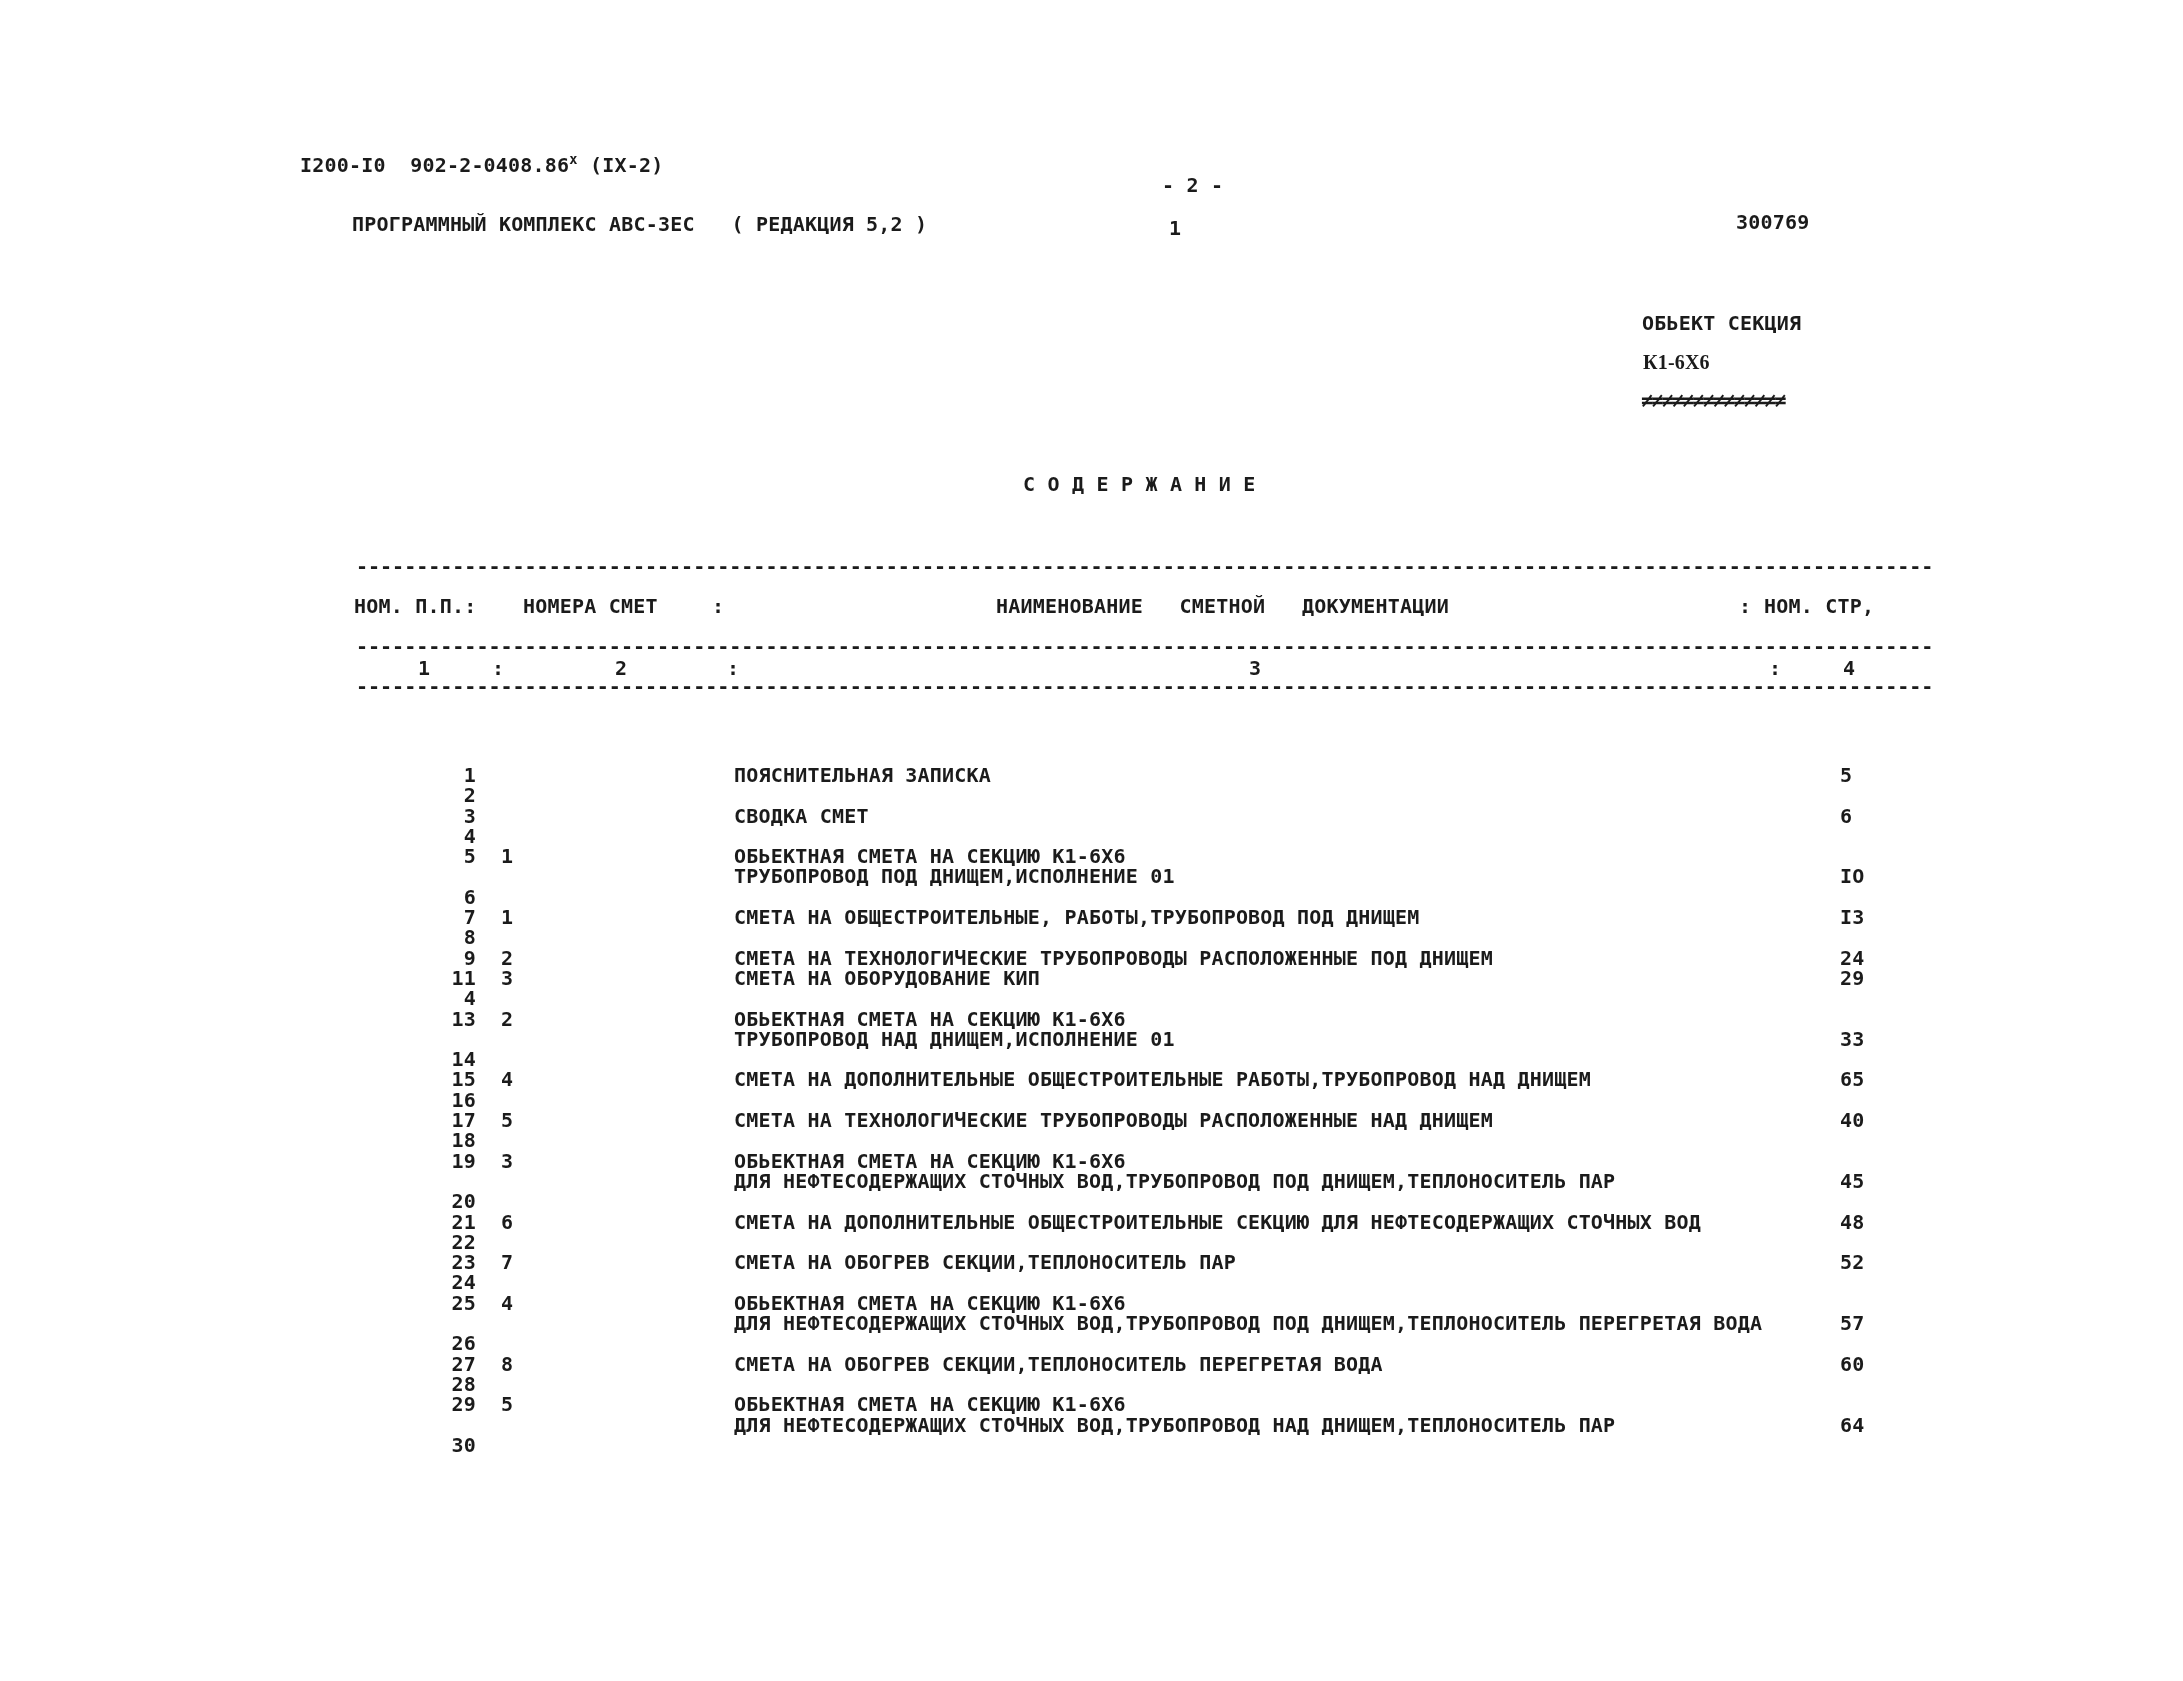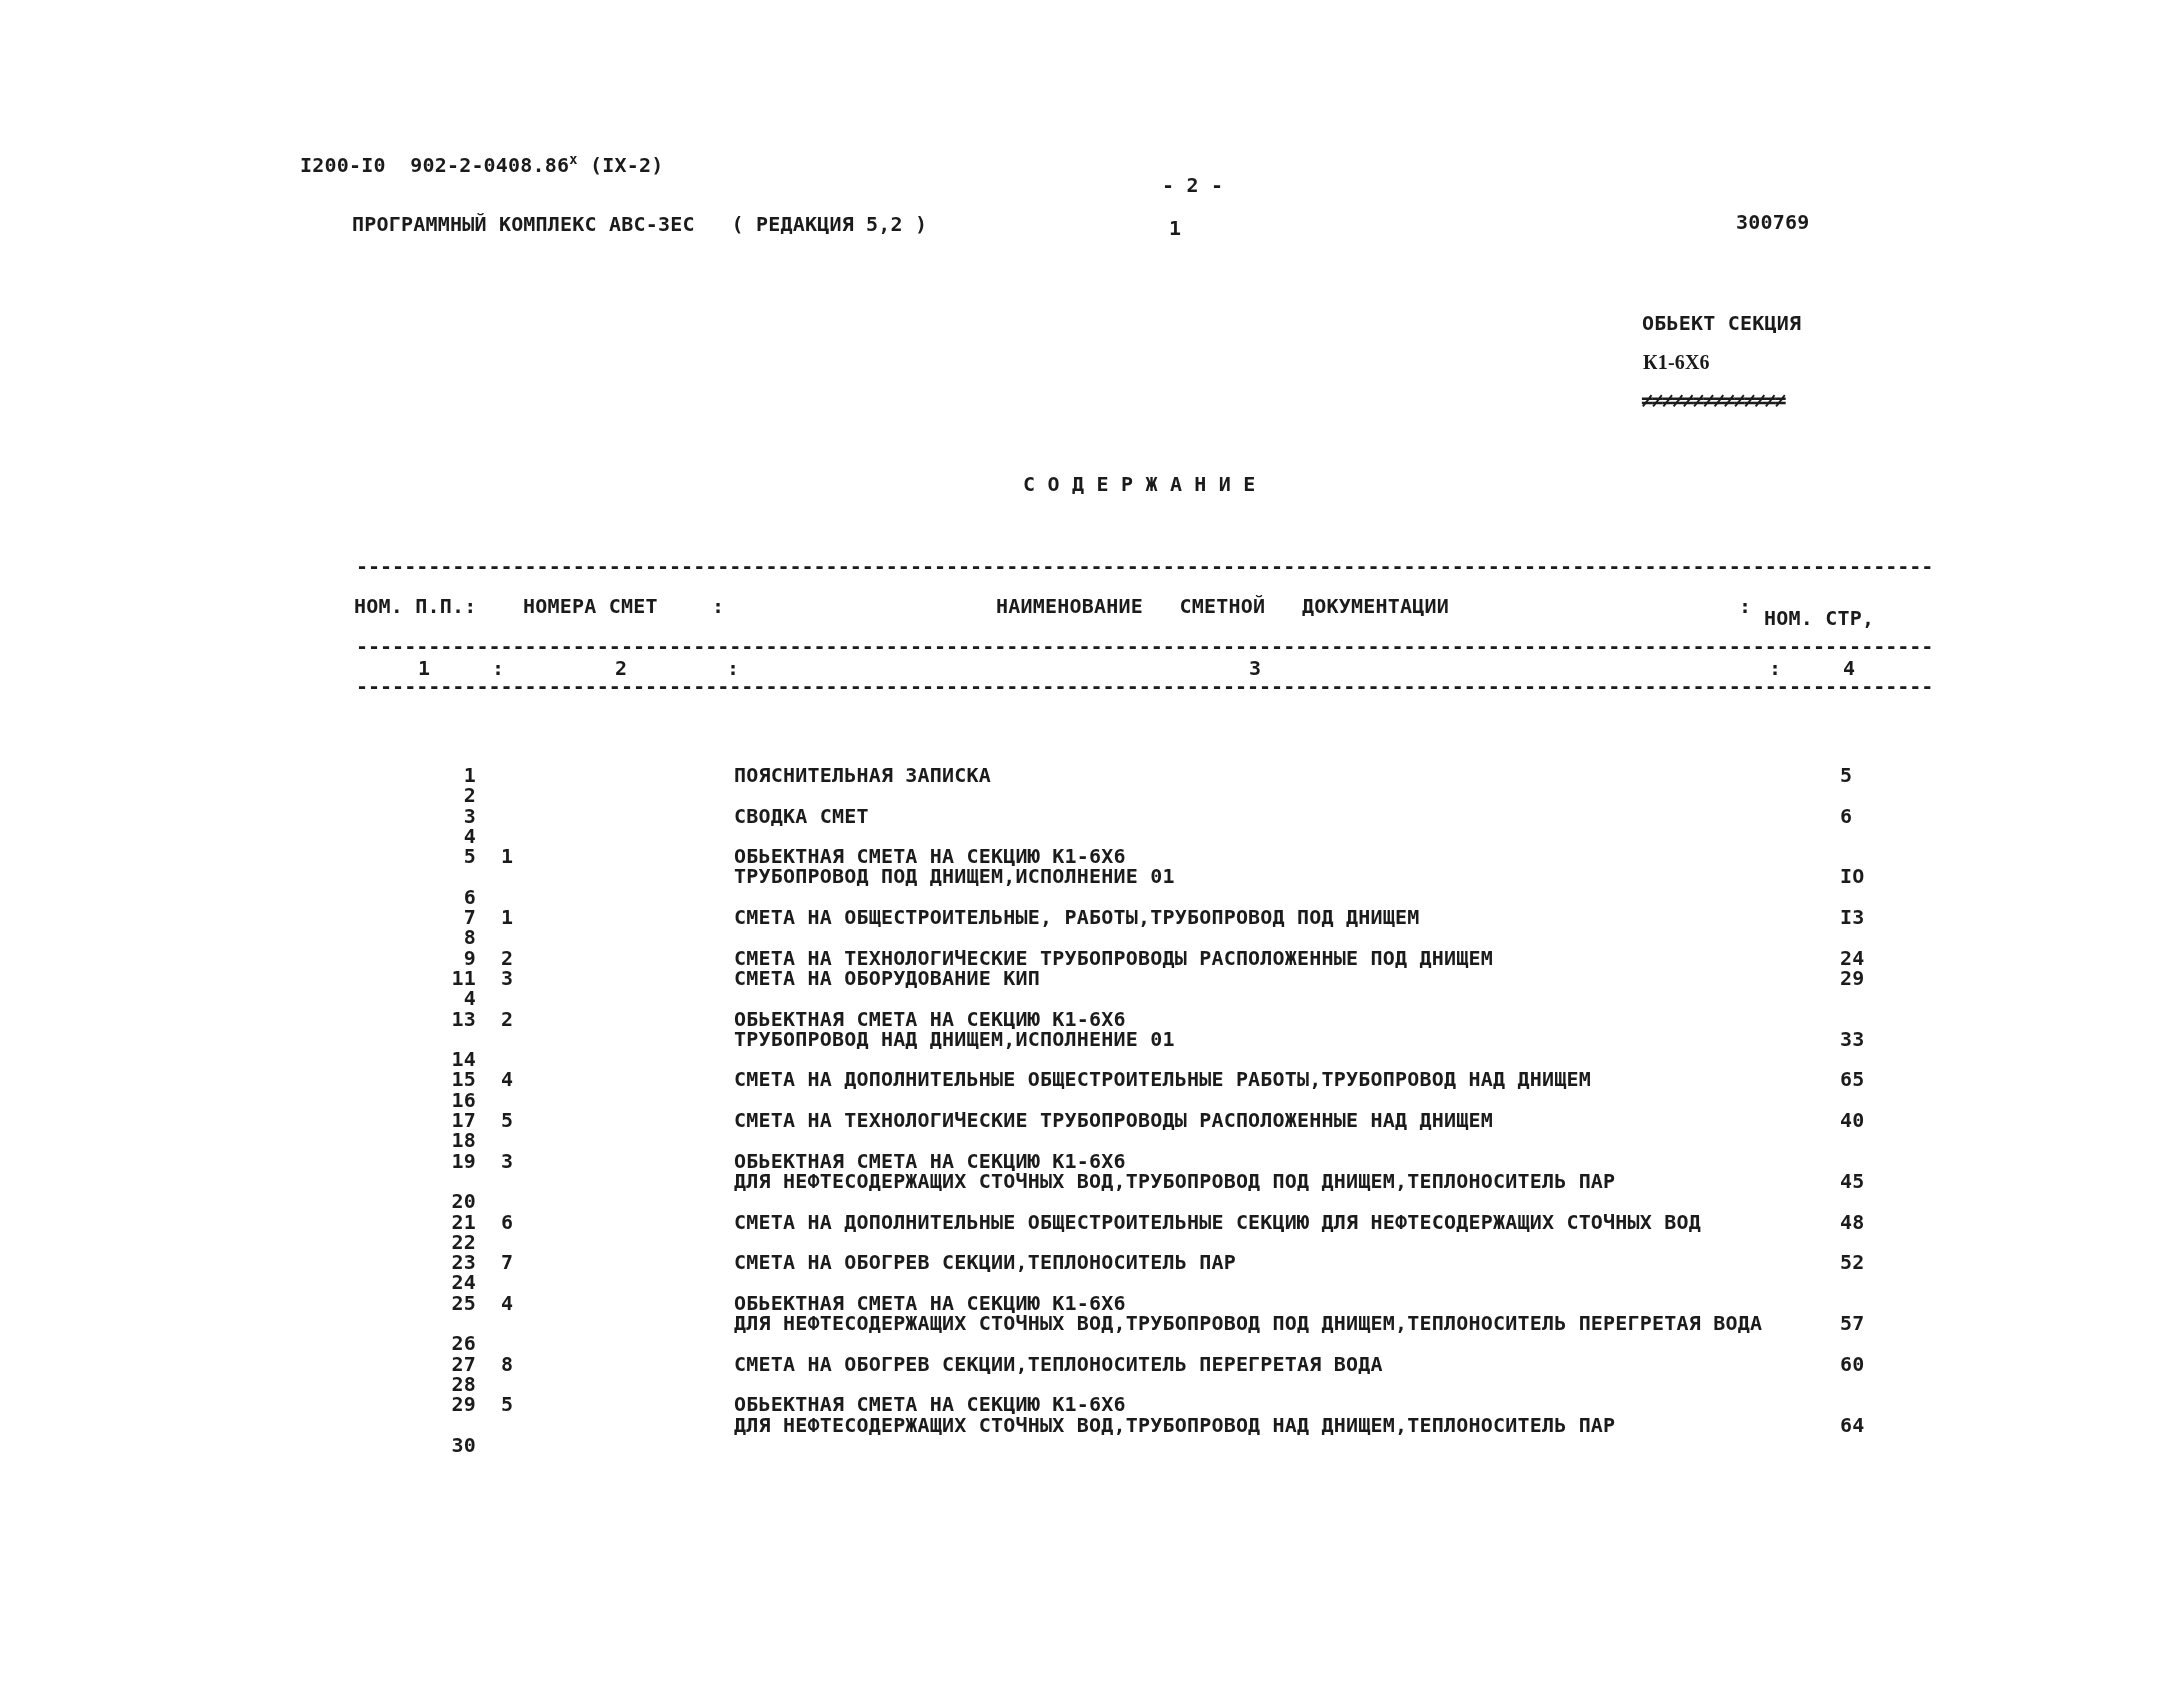--- a/index.html
+++ b/index.html
@@ -68,21 +68,21 @@
 
   <div class="t" style="left:1023px; top:474px;text-align:center;">С О Д Е Р Ж А Н И Е</div>
 
   <div class="sep" style="top:556px;">--------------------------------------------------------------------------------------------------------------------------------------</div>
 
   <div class="t" style="left:354px;  top:596px;">НОМ. П.П.:</div>
   <div class="t" style="left:523px; top:596px;">НОМЕРА СМЕТ</div>
   <div class="t" style="left:712px; top:596px;">:</div>
   <div class="t" style="left:996px; top:596px;">НАИМЕНОВАНИЕ   СМЕТНОЙ   ДОКУМЕНТАЦИИ</div>
   <div class="t" style="left:1739px; top:596px;">:</div>
-  <div class="t" style="left:1764px; top:596px;margin-top:12px;">НОМ. СТР,</div>
+  <div class="t" style="left:1764px; top:596px;">НОМ. СТР,</div>
 
   <div class="sep" style="top:636px;">--------------------------------------------------------------------------------------------------------------------------------------</div>
 
   <div class="t" style="left:418px;  top:658px;">1</div>
   <div class="t" style="left:492px; top:658px;">:</div>
   <div class="t" style="left:615px; top:658px;">2</div>
   <div class="t" style="left:727px; top:658px;">:</div>
   <div class="t" style="left:1249px; top:658px;">3</div>
   <div class="t" style="left:1769px; top:658px;">:</div>
   <div class="t" style="left:1843px; top:658px;">4</div>

